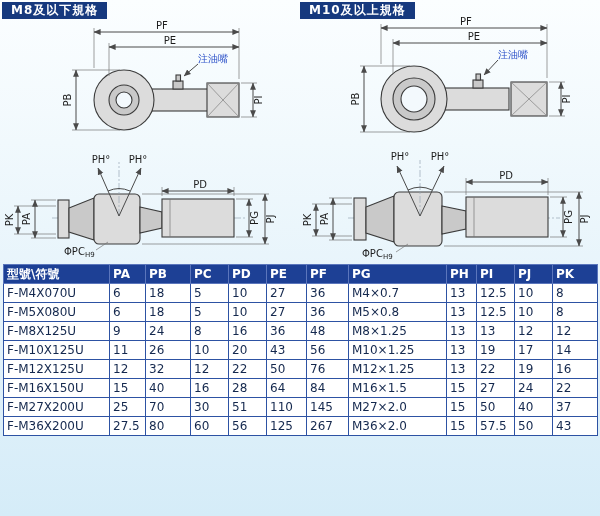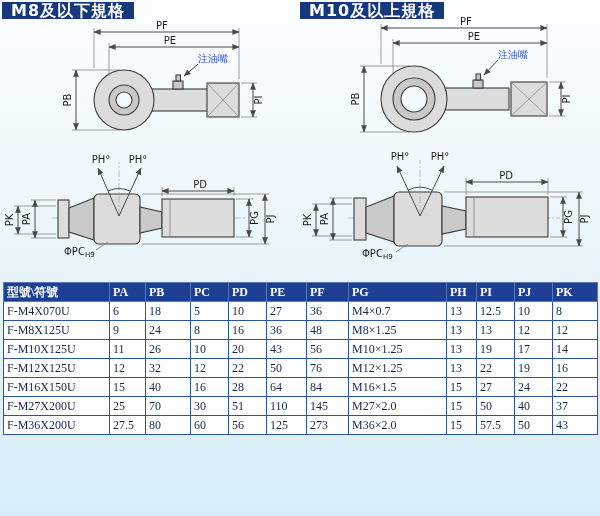--- a/index.html
+++ b/index.html
@@ -12,41 +12,41 @@
   .page {
     width:600px; height:516px;
     background:linear-gradient(#fbfeff 0%, #e7f4fb 55%, #d5ecf8 100%);
     padding:2px 3px 8px 2px;
   }
   .panels { display:flex; gap:2px; height:260px; }
   .panel { position:relative; width:296px; height:260px; }
   .tab {
     position:absolute; top:0; left:0; z-index:2;
     background:#16397e; color:#fff;
-    font-size:16px; font-weight:bold; line-height:17px;
+    font-size:12px; font-weight:bold; line-height:17px;
     padding:0 9px; letter-spacing:1px;
   }
   svg.diagram { position:absolute; left:0; top:0; }
 
   
   .part  { fill:#dcdcdc; stroke:#3b3b3b; stroke-width:1.1; }
   .part2 { fill:#c9c9c9; stroke:#3b3b3b; stroke-width:1.1; }
   .hole  { fill:#f3f9fd; stroke:#3b3b3b; stroke-width:1.1; }
   .ext   { stroke:#777;   stroke-width:0.7; fill:none; }
   .dim   { stroke:#4a4a4a; stroke-width:1; fill:none; }
   .cl    { stroke:#98a6b5; stroke-width:0.7; stroke-dasharray:7 2 2 2; fill:none; }
   .xline { stroke:#8a8a8a; stroke-width:0.8; }
   svg text { font-size:10px; fill:#1c1c1c; }
   svg text.grease { fill:#2b50c8; }
 
   
   table {
     border-collapse:collapse; table-layout:fixed;
-    width:594px; margin:20px 0 0 1px;
-    background:#fff; border:1px solid #1d3f90;font-family:Liberation Serif, serif;
+    width:594px; margin:2px 0 0 1px;
+    background:#fff; border:1px solid #1d3f90;
   }
   th {
     background:#1d4095; color:#fff;
     font-size:12px; font-weight:bold; text-align:left;
     padding:0 3px; height:19px;
     border:1px solid #5b76bc; white-space:nowrap; overflow:hidden;
   }
   td {
     font-size:12px; color:#14284e; text-align:left;
     padding:0 3px; height:18px; line-height:18px;
@@ -286,20 +286,34 @@
           <td>10</td>
           <td>27</td>
           <td>36</td>
           <td>M4×0.7</td>
           <td>13</td>
           <td>12.5</td>
           <td>10</td>
           <td>8</td>
         </tr>
         <tr>
+          <td>F-M5X080U</td>
+          <td>6</td>
+          <td>18</td>
+          <td>5</td>
+          <td>10</td>
+          <td>27</td>
+          <td>36</td>
+          <td>M5×0.8</td>
+          <td>13</td>
+          <td>12.5</td>
+          <td>10</td>
+          <td>8</td>
+        </tr>
+        <tr>
           <td>F-M8X125U</td>
           <td>9</td>
           <td>24</td>
           <td>8</td>
           <td>16</td>
           <td>36</td>
           <td>48</td>
           <td>M8×1.25</td>
           <td>13</td>
           <td>13</td>
@@ -362,21 +376,21 @@
           <td>40</td>
           <td>37</td>
         </tr>
         <tr>
           <td>F-M36X200U</td>
           <td>27.5</td>
           <td>80</td>
           <td>60</td>
           <td>56</td>
           <td>125</td>
-          <td>273</td>
+          <td>267</td>
           <td>M36×2.0</td>
           <td>15</td>
           <td>57.5</td>
           <td>50</td>
           <td>43</td>
         </tr>
       </tbody>
   </table>
 
 </div>

